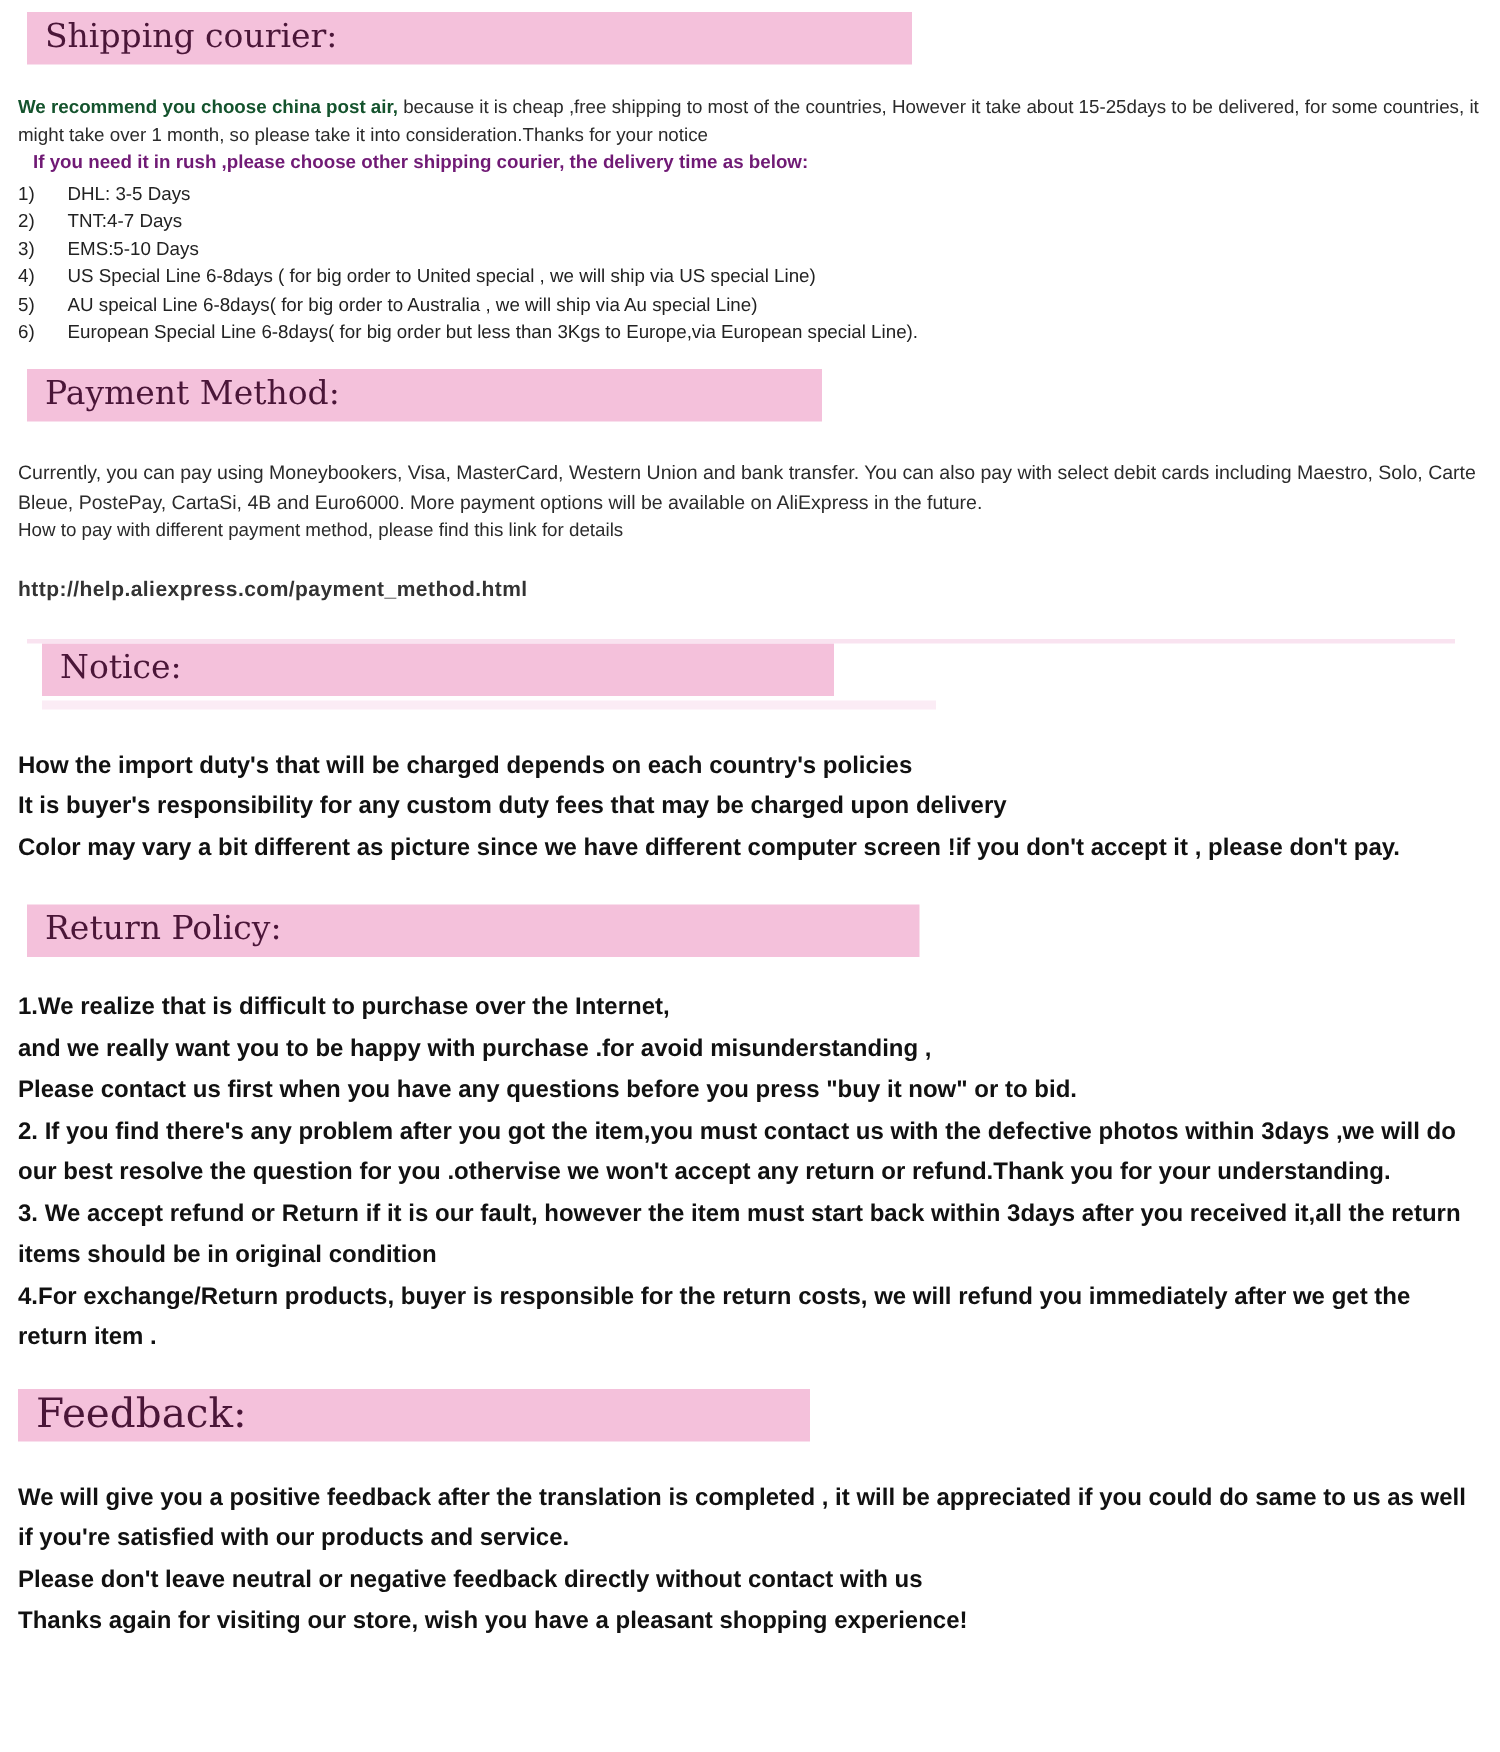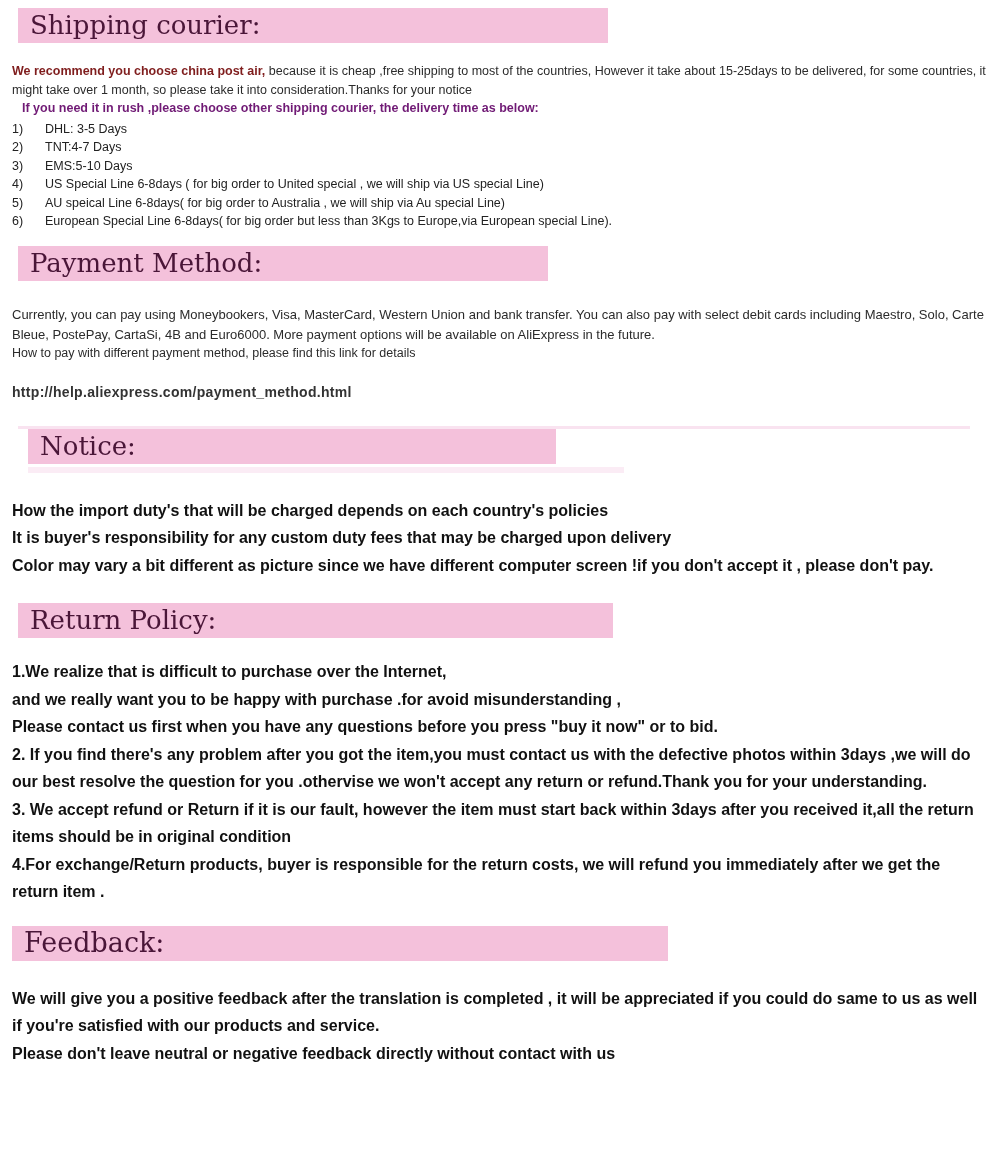--- a/index.html
+++ b/index.html
@@ -11,47 +11,47 @@
     overflow:hidden;
     position:relative;
   }
   .page{width:1000px;height:1168px;}
 
   
   .banner{
     background:#f4c1db;
     color:#4a1638;
     font-family:"DejaVu Serif",serif;
-    font-size:26px;
+    font-size:22px;
     line-height:34px;
     height:35px;
     box-sizing:border-box;
     padding-left:12px;
     white-space:nowrap;
     overflow:hidden;
   }
   .banner-shipping{margin:8px 0 0 18px;width:590px;}
   .banner-payment {margin:15px 0 0 18px;width:530px;}
   .banner-notice  {margin:0 0 0 28px;width:528px;}
   .banner-returns {margin:24px 0 0 18px;width:595px;}
-  .banner-feedback{margin:20px 0 0 12px;width:656px;font-size:27px;}
+  .banner-feedback{margin:20px 0 0 12px;width:528px;font-size:27px;}
 
   
   .echo-top{height:3px;background:#f8dcec;width:952px;margin:26px 0 0 18px;opacity:.8;}
   .echo-bottom{height:6px;background:#f7dcec;width:596px;margin:3px 0 0 28px;opacity:.55;}
 
   
   .small-text{
     font-size:12.5px;
     line-height:18.5px;
     color:#2b2b2b;
     margin:0 6px 0 12px;
   }
   .intro{margin-top:19px;}
-  .intro b{color:#7f1d1d;}
+  .intro b{color:#14532d;}
   .rush{font-weight:bold;color:#701a75;padding-left:10px;}
 
   .courier-list{
     list-style:none;
     margin:2px 0 0 0;
     padding:0;
   }
   .courier-list li{
     display:flex;
     font-size:12.5px;
@@ -160,16 +160,17 @@
     </div>
   </section>
 
   <section>
     <div class="banner banner-feedback">
       <span>Feedback:</span>
     </div>
     <div class="big-text feedback-body">
       <p>We will give you a positive feedback after the translation is completed , it will be appreciated if you could do same to us as well if you're satisfied with our products and service.</p>
       <p>Please don't leave neutral or negative feedback directly without contact with us</p>
+      <p>Thanks again for visiting our store, wish you have a pleasant shopping experience!</p>
     </div>
   </section>
 
 </div>
 
 </body></html>

